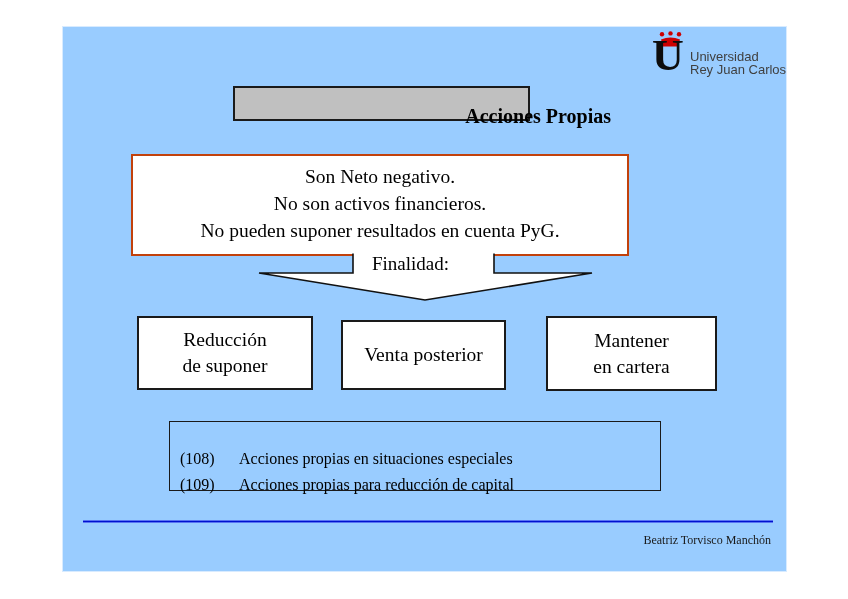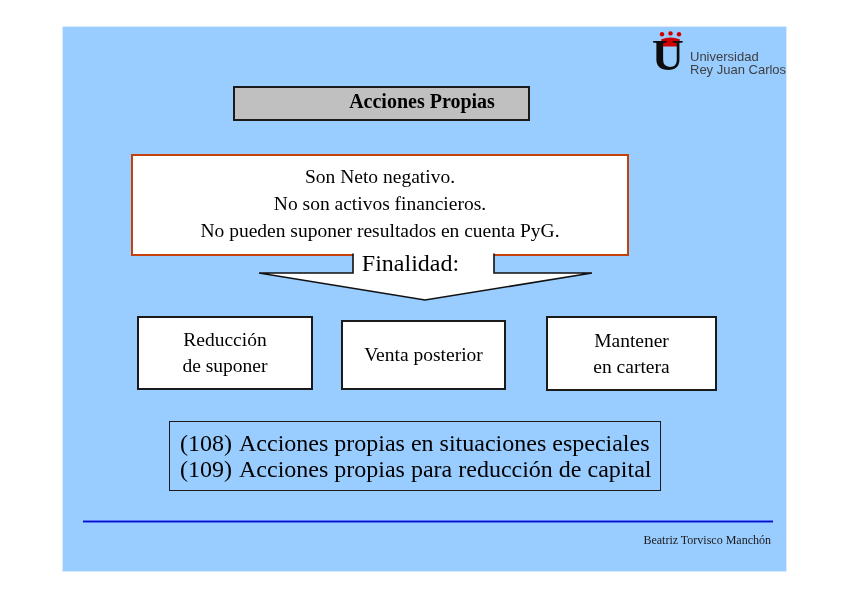--- a/index.html
+++ b/index.html
@@ -16,46 +16,46 @@
   
   #logo-u{
     left:589px;top:7px;font-weight:bold;font-size:44px;line-height:44px;color:#0d0d0d;
     font-family:"Liberation Serif","DejaVu Serif",serif;
   }
   #logo-crown{left:594px;top:4px;width:27px;height:17px;}
   .logo-line{left:627px;color:#3f3f3f;font-size:13px;line-height:12px;white-space:nowrap;}
 
   
   #title-box{left:170px;top:59px;width:297px;height:35px;background:#C0C0C0;border:2px solid #1a1a1a;}
-  #title-text{left:170px;top:63px;width:378px;text-align:center;font-size:20px;font-weight:bold;color:#000;}
+  #title-text{left:170px;top:78px;width:378px;text-align:right;font-size:20px;font-weight:bold;color:#000;}
 
   
   #main-box{
     left:68px;top:127px;width:498px;height:102px;background:#ffffff;border:2px solid #c2410c;
     padding-top:7px;text-align:center;font-size:19.5px;line-height:27px;color:#000;
   }
 
   
   #arrow-svg{left:0;top:0;width:725px;height:546px;}
-  #finalidad-label{left:290px;top:226px;width:115px;text-align:center;font-size:24px;line-height:21px;color:#000;}
+  #finalidad-label{left:290px;top:226px;width:115px;text-align:center;font-size:19px;line-height:21px;color:#000;}
 
   
   .purpose-box{
     background:#ffffff;border:2px solid #1a1a1a;color:#000;
     display:flex;flex-direction:column;align-items:center;justify-content:center;
     font-size:19.5px;line-height:26px;text-align:center;
   }
   #purpose-1{left:74px;top:289px;width:176px;height:74px;}
   #purpose-2{left:278px;top:293px;width:165px;height:70px;}
   #purpose-3{left:483px;top:289px;width:171px;height:75px;}
 
   
   #accounts-box{
     left:106px;top:394px;width:492px;height:70px;border:1.4px solid #1a1a1a;
-    padding:8px 0 0 10px;font-size:24px;line-height:26px;color:#000;
+    padding:24px 0 0 10px;font-size:16px;line-height:26px;color:#000;
   }
   .acct-code{display:inline-block;min-width:59px;}
 
   
   #footer-line{
     left:20px;top:493px;width:690px;height:3px;background:#0011cf;
     border-top:1px solid #5a74f2;border-bottom:1px solid #5a74f2;
   }
   #footer-author{right:15px;top:506px;font-size:12px;line-height:14px;color:#1a1a1a;white-space:nowrap;}
 </style>

